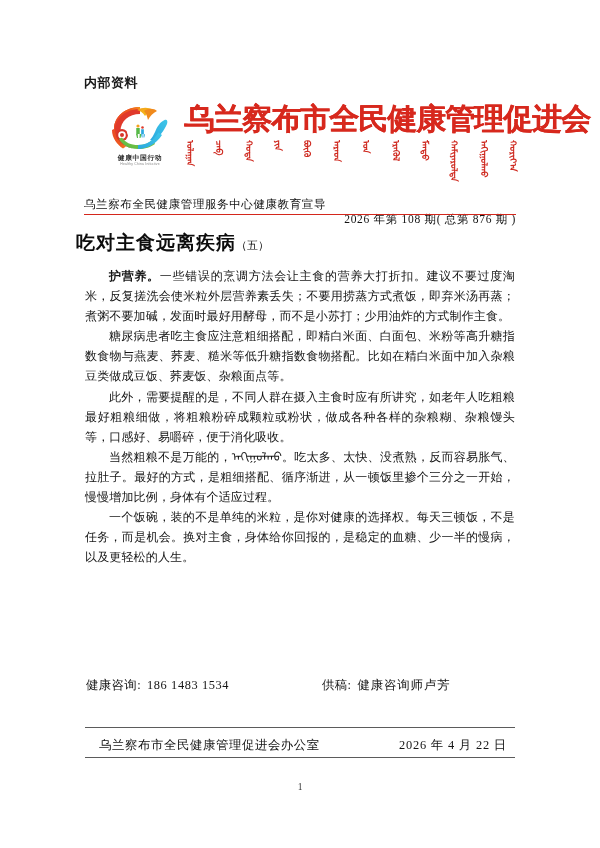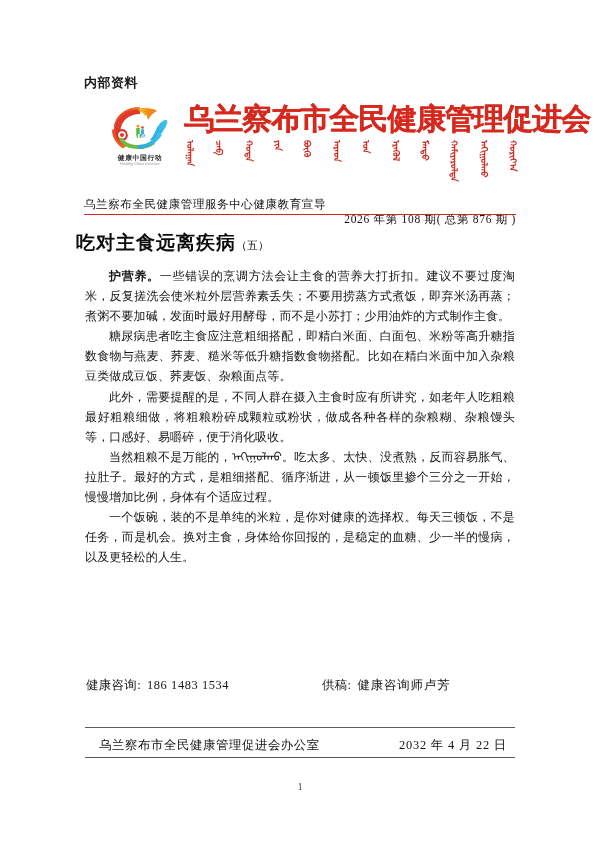--- a/index.html
+++ b/index.html
@@ -375,18 +375,18 @@
       <span class="contact-right">
         <span class="contact-key">供稿:</span>
         <span class="contact-val">健康咨询师卢芳</span>
       </span>
     </div>
   </div>
 
   <div class="rule-gray-top"></div>
   <div class="footer-line">
     <span class="footer-org">乌兰察布市全民健康管理促进会办公室</span>
-    <span class="footer-date">2032 年 4 月 22 日</span>
+    <span class="footer-date">2026 年 4 月 22 日</span>
   </div>
   <div class="rule-gray-bot"></div>
 
   <div class="page-number">1</div>
 </div>
 
 </body></html>

